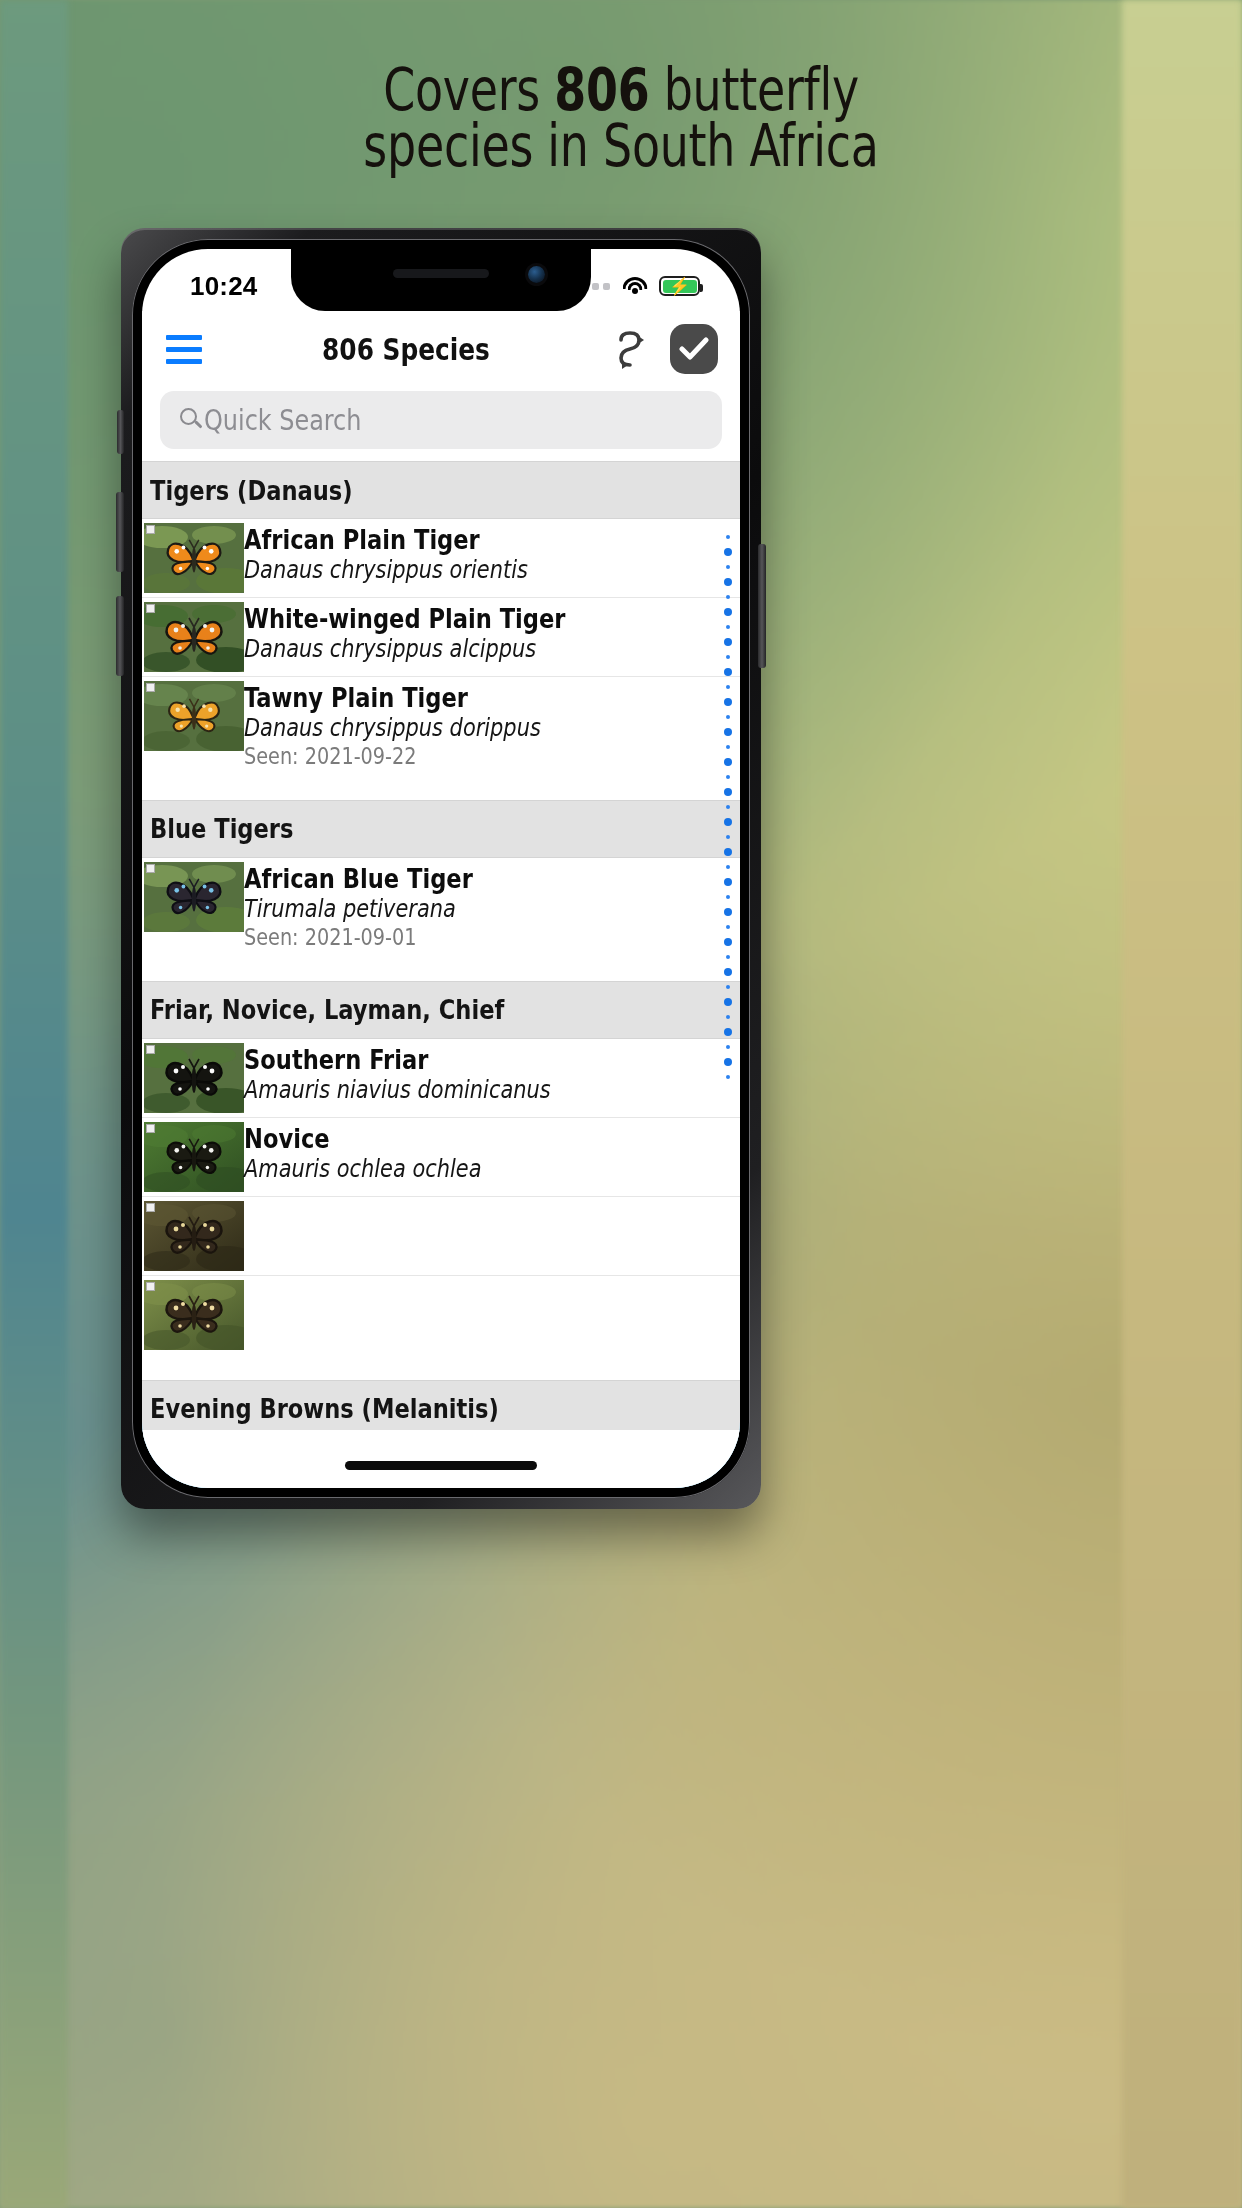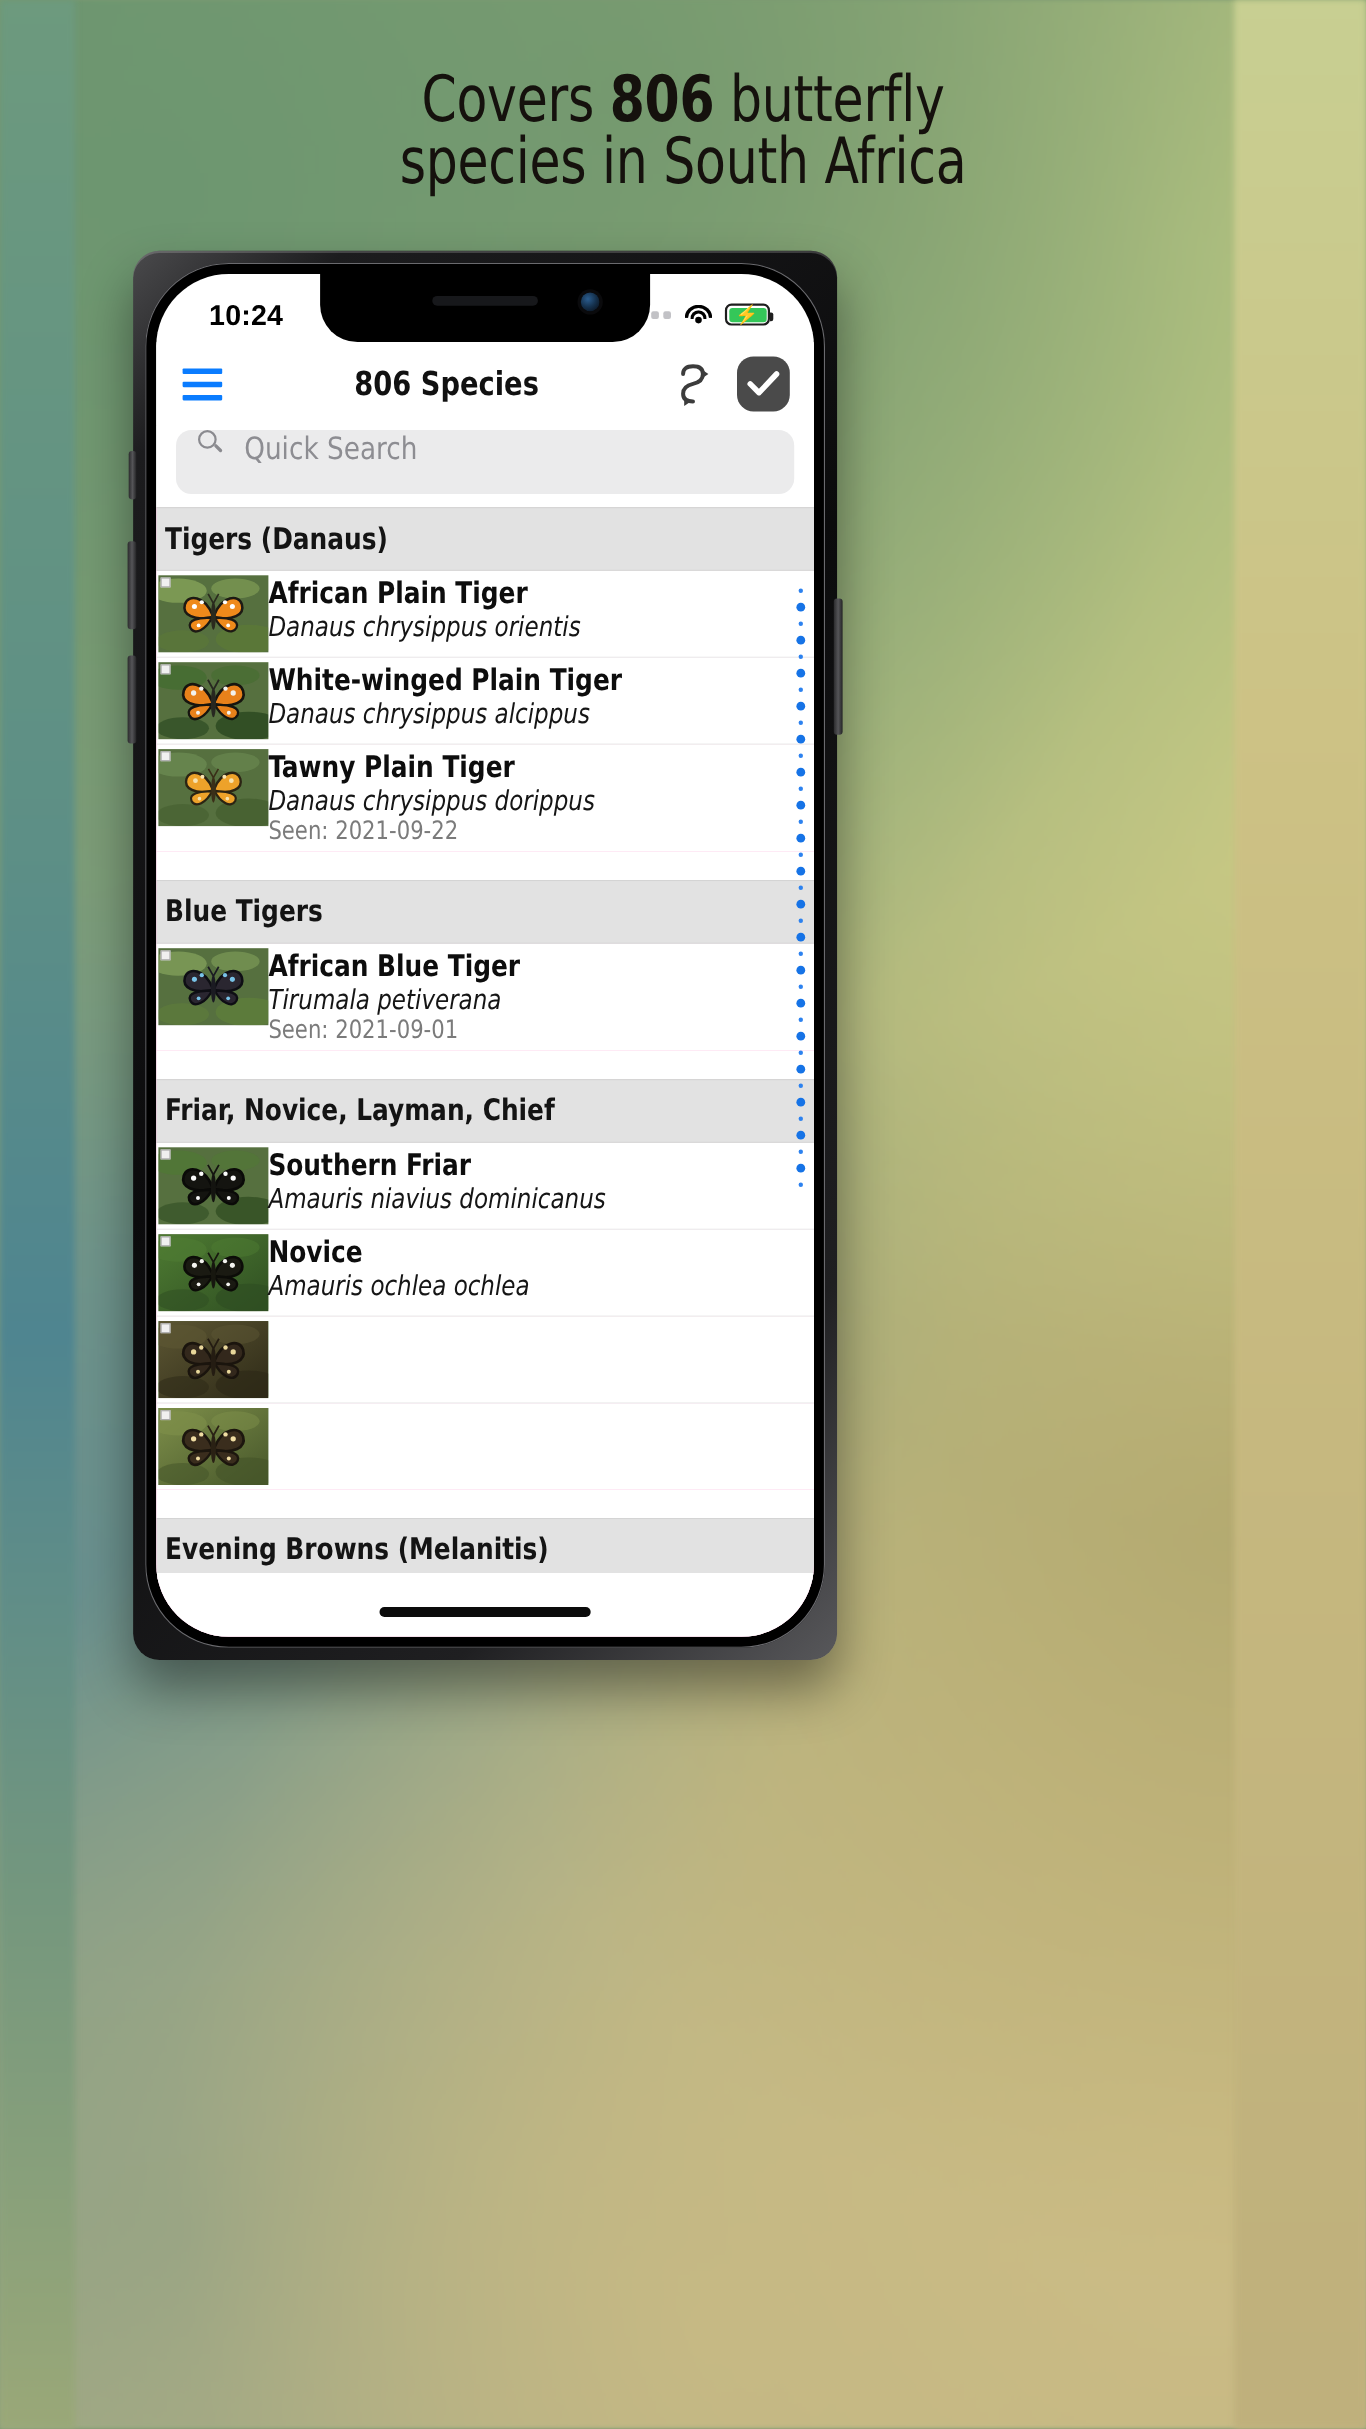--- a/index.html
+++ b/index.html
@@ -136,35 +136,35 @@
   }
   #check-button svg{ display:block; }
 
   
   #searchwrap{
     position:absolute; top:138px; left:0; right:0; height:74px;
     background:#fff; padding:4px 18px 0 18px;
   }
   #searchbox{
     height:58px; border-radius:14px; background:#ebebec;
-    display:flex; align-items:flex-start; padding:0 20px; gap:18px;
+    display:flex; align-items:center; padding:0 20px; gap:0;
   }
   #search-icon{ width:24px; height:24px; position:relative; flex:none; }
   #search-icon i{ position:absolute; left:0; top:0; width:17px; height:17px; border:2.6px solid #8a8a8f; border-radius:50%; }
   #search-icon u{ position:absolute; left:14px; top:15px; width:9px; height:2.6px; background:#8a8a8f; border-radius:2px; transform:rotate(45deg); }
   #search-placeholder{
     font-size:28px; color:#8d8d92;
     font-family:"DejaVu Sans Condensed","Liberation Sans", sans-serif;
     transform:scaleX(.95); transform-origin:left center;
   }
 
   
   #list{
     position:absolute; top:212px; left:0; right:0; bottom:0;
-    background:#f9a8d4; overflow:hidden;
+    background:#7dd3fc; overflow:hidden;
   }
   .section-header{
     height:58px; background:#e2e2e2; display:flex; align-items:center;
     padding-left:8px; border-top:1px solid #d4d4d4; border-bottom:1px solid #d4d4d4;
   }
   .section-header span{
     font-size:27px; font-weight:700; color:#141414;
     font-family:"DejaVu Sans Condensed","Liberation Sans", sans-serif;
     transform:scaleX(.93); transform-origin:left center;
   }

